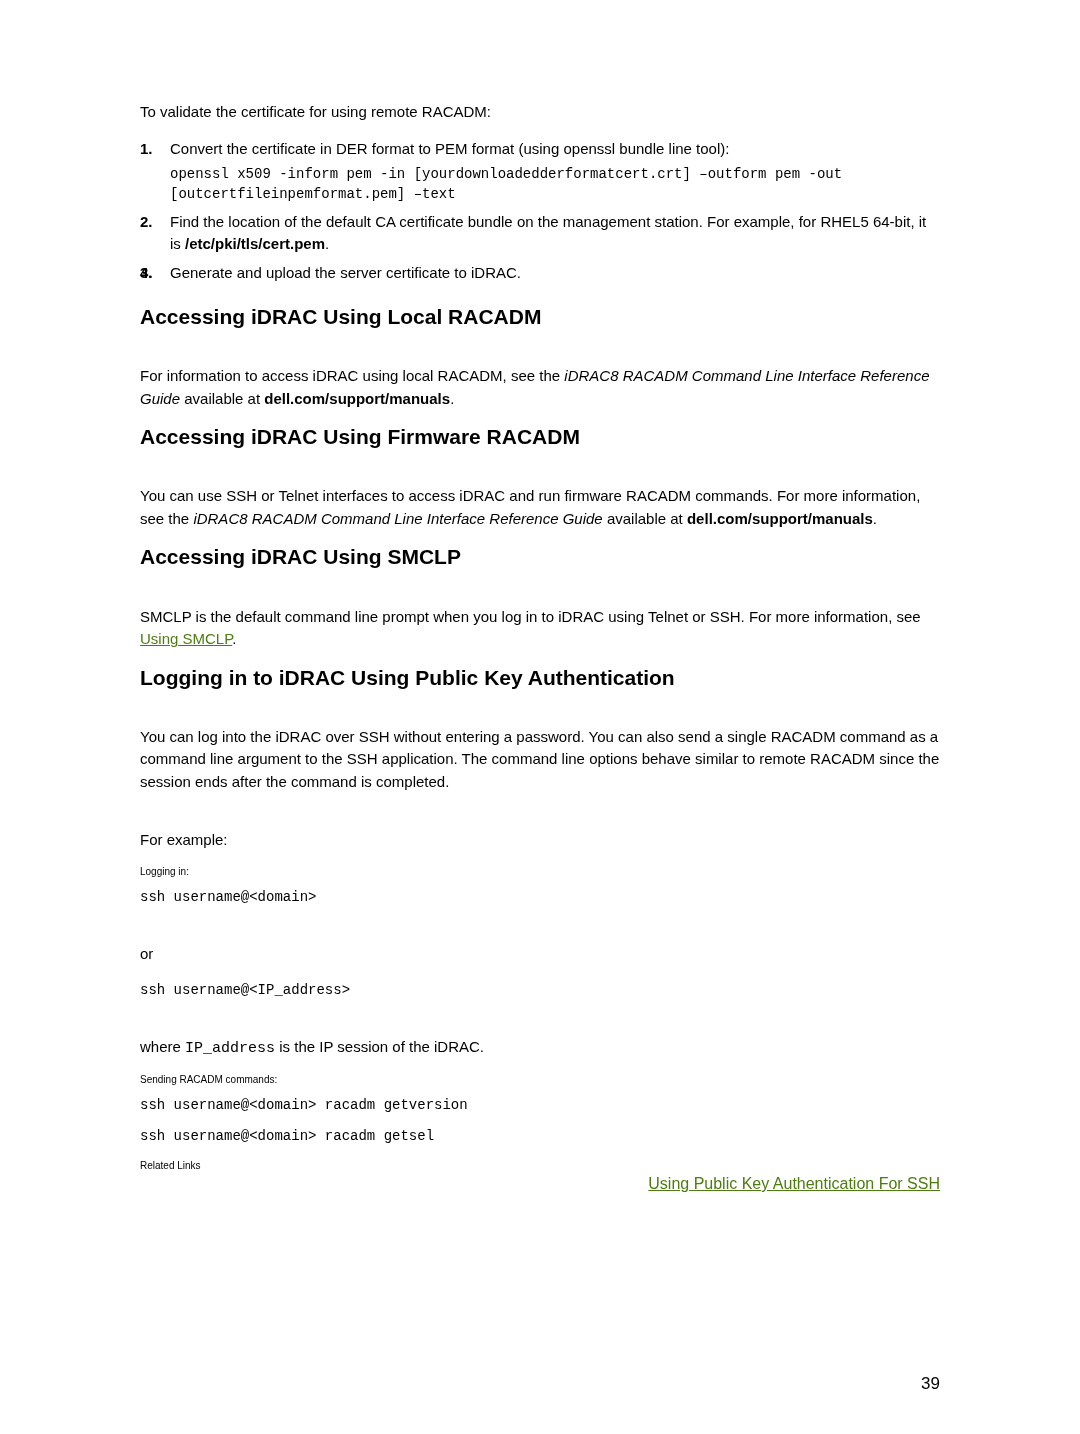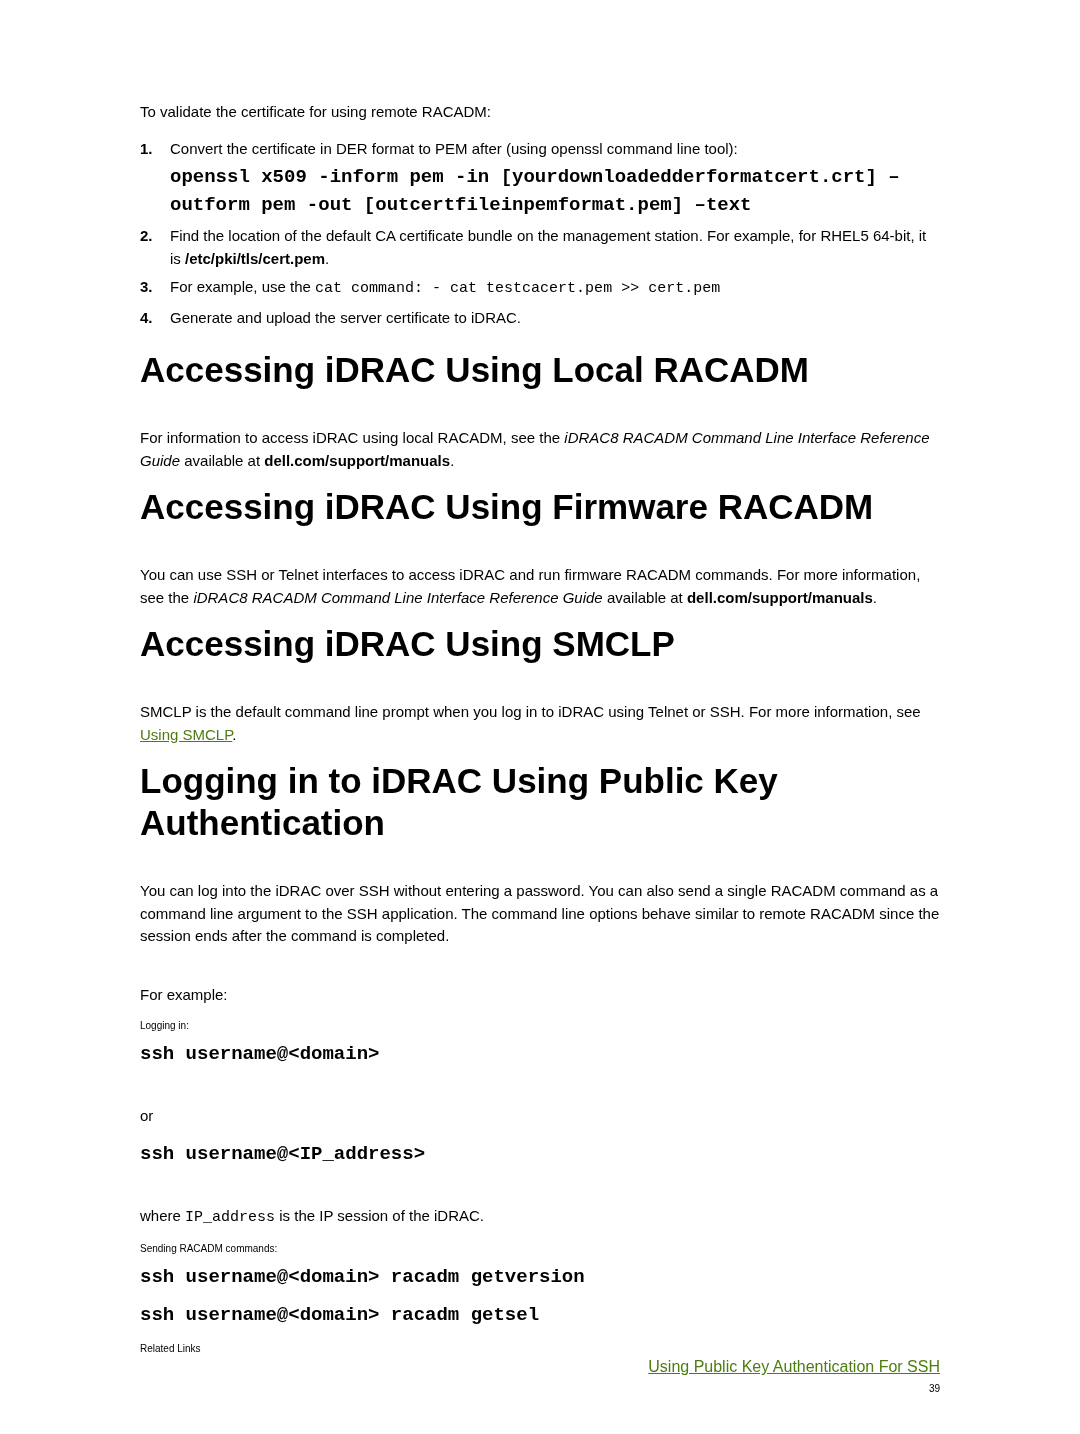--- a/index.html
+++ b/index.html
@@ -33,31 +33,30 @@
       padding-left: 30px;
       position: relative;
     }
     ol.numbered-list > li .step-num {
       position: absolute;
       left: 0;
       font-weight: bold;
     }
     .code-block {
       font-family: 'Courier New', monospace;
-      font-size: 19px;
+      font-size: 14px;
       line-height: 1.45;
       margin-top: 4px;
-      font-weight: bold;
     }
     .code-inline {
       font-family: 'Courier New', monospace;
       font-size: 15px;
     }
     h2.section-heading {
-      font-size: 35px;
+      font-size: 21px;
       font-weight: bold;
       margin-top: 9px;
       margin-bottom: 14px;
       line-height: 1.2;
     }
     .bold {
       font-weight: bold;
     }
     .italic {
       font-style: italic;
@@ -74,43 +73,40 @@
     }
     .related-indent {
       padding-left: 40px;
       margin-top: 4px;
       text-align: right;
     }
     .page-number {
       position: absolute;
       bottom: 40px;
       right: 140px;
-      font-size: 10px;
+      font-size: 17px;
     }
   </style>
 </head>
 <body>
 
 <p class="body-text">To validate the certificate for using remote RACADM:</p>
 
 <ol class="numbered-list">
   <li>
     <span class="step-num">1.</span>
-    <span>Convert the certificate in DER format to PEM after (using openssl command line tool):</span>
+    <span>Convert the certificate in DER format to PEM format (using openssl bundle line tool):</span>
     <div class="code-block">openssl x509 -inform pem -in [yourdownloadedderformatcert.crt] –outform pem -out [outcertfileinpemformat.pem] –text</div>
   </li>
   <li>
     <span class="step-num">2.</span>
     <span>Find the location of the default CA certificate bundle on the management station. For example, for RHEL5 64-bit, it is </span><span class="bold">/etc/pki/tls/cert.pem</span><span>.</span>
   </li>
   <li>
     <span class="step-num">3.</span>
-    <div style="margin-top:4px;">
-      <span>For example, use the </span><span class="code-inline">cat command: - cat testcacert.pem &gt;&gt; cert.pem</span>
-    </div>
   </li>
   <li>
     <span class="step-num">4.</span>
     <span>Generate and upload the server certificate to iDRAC.</span>
   </li>
 </ol>
 
 <h2 class="section-heading">Accessing iDRAC Using Local RACADM</h2>
 <p class="body-text">
   <span>For information to access iDRAC using local RACADM, see the </span><span class="italic">iDRAC8 RACADM Command Line Interface Reference Guide</span><span> available at </span><span class="bold">dell.com/support/manuals</span><span>.</span>

